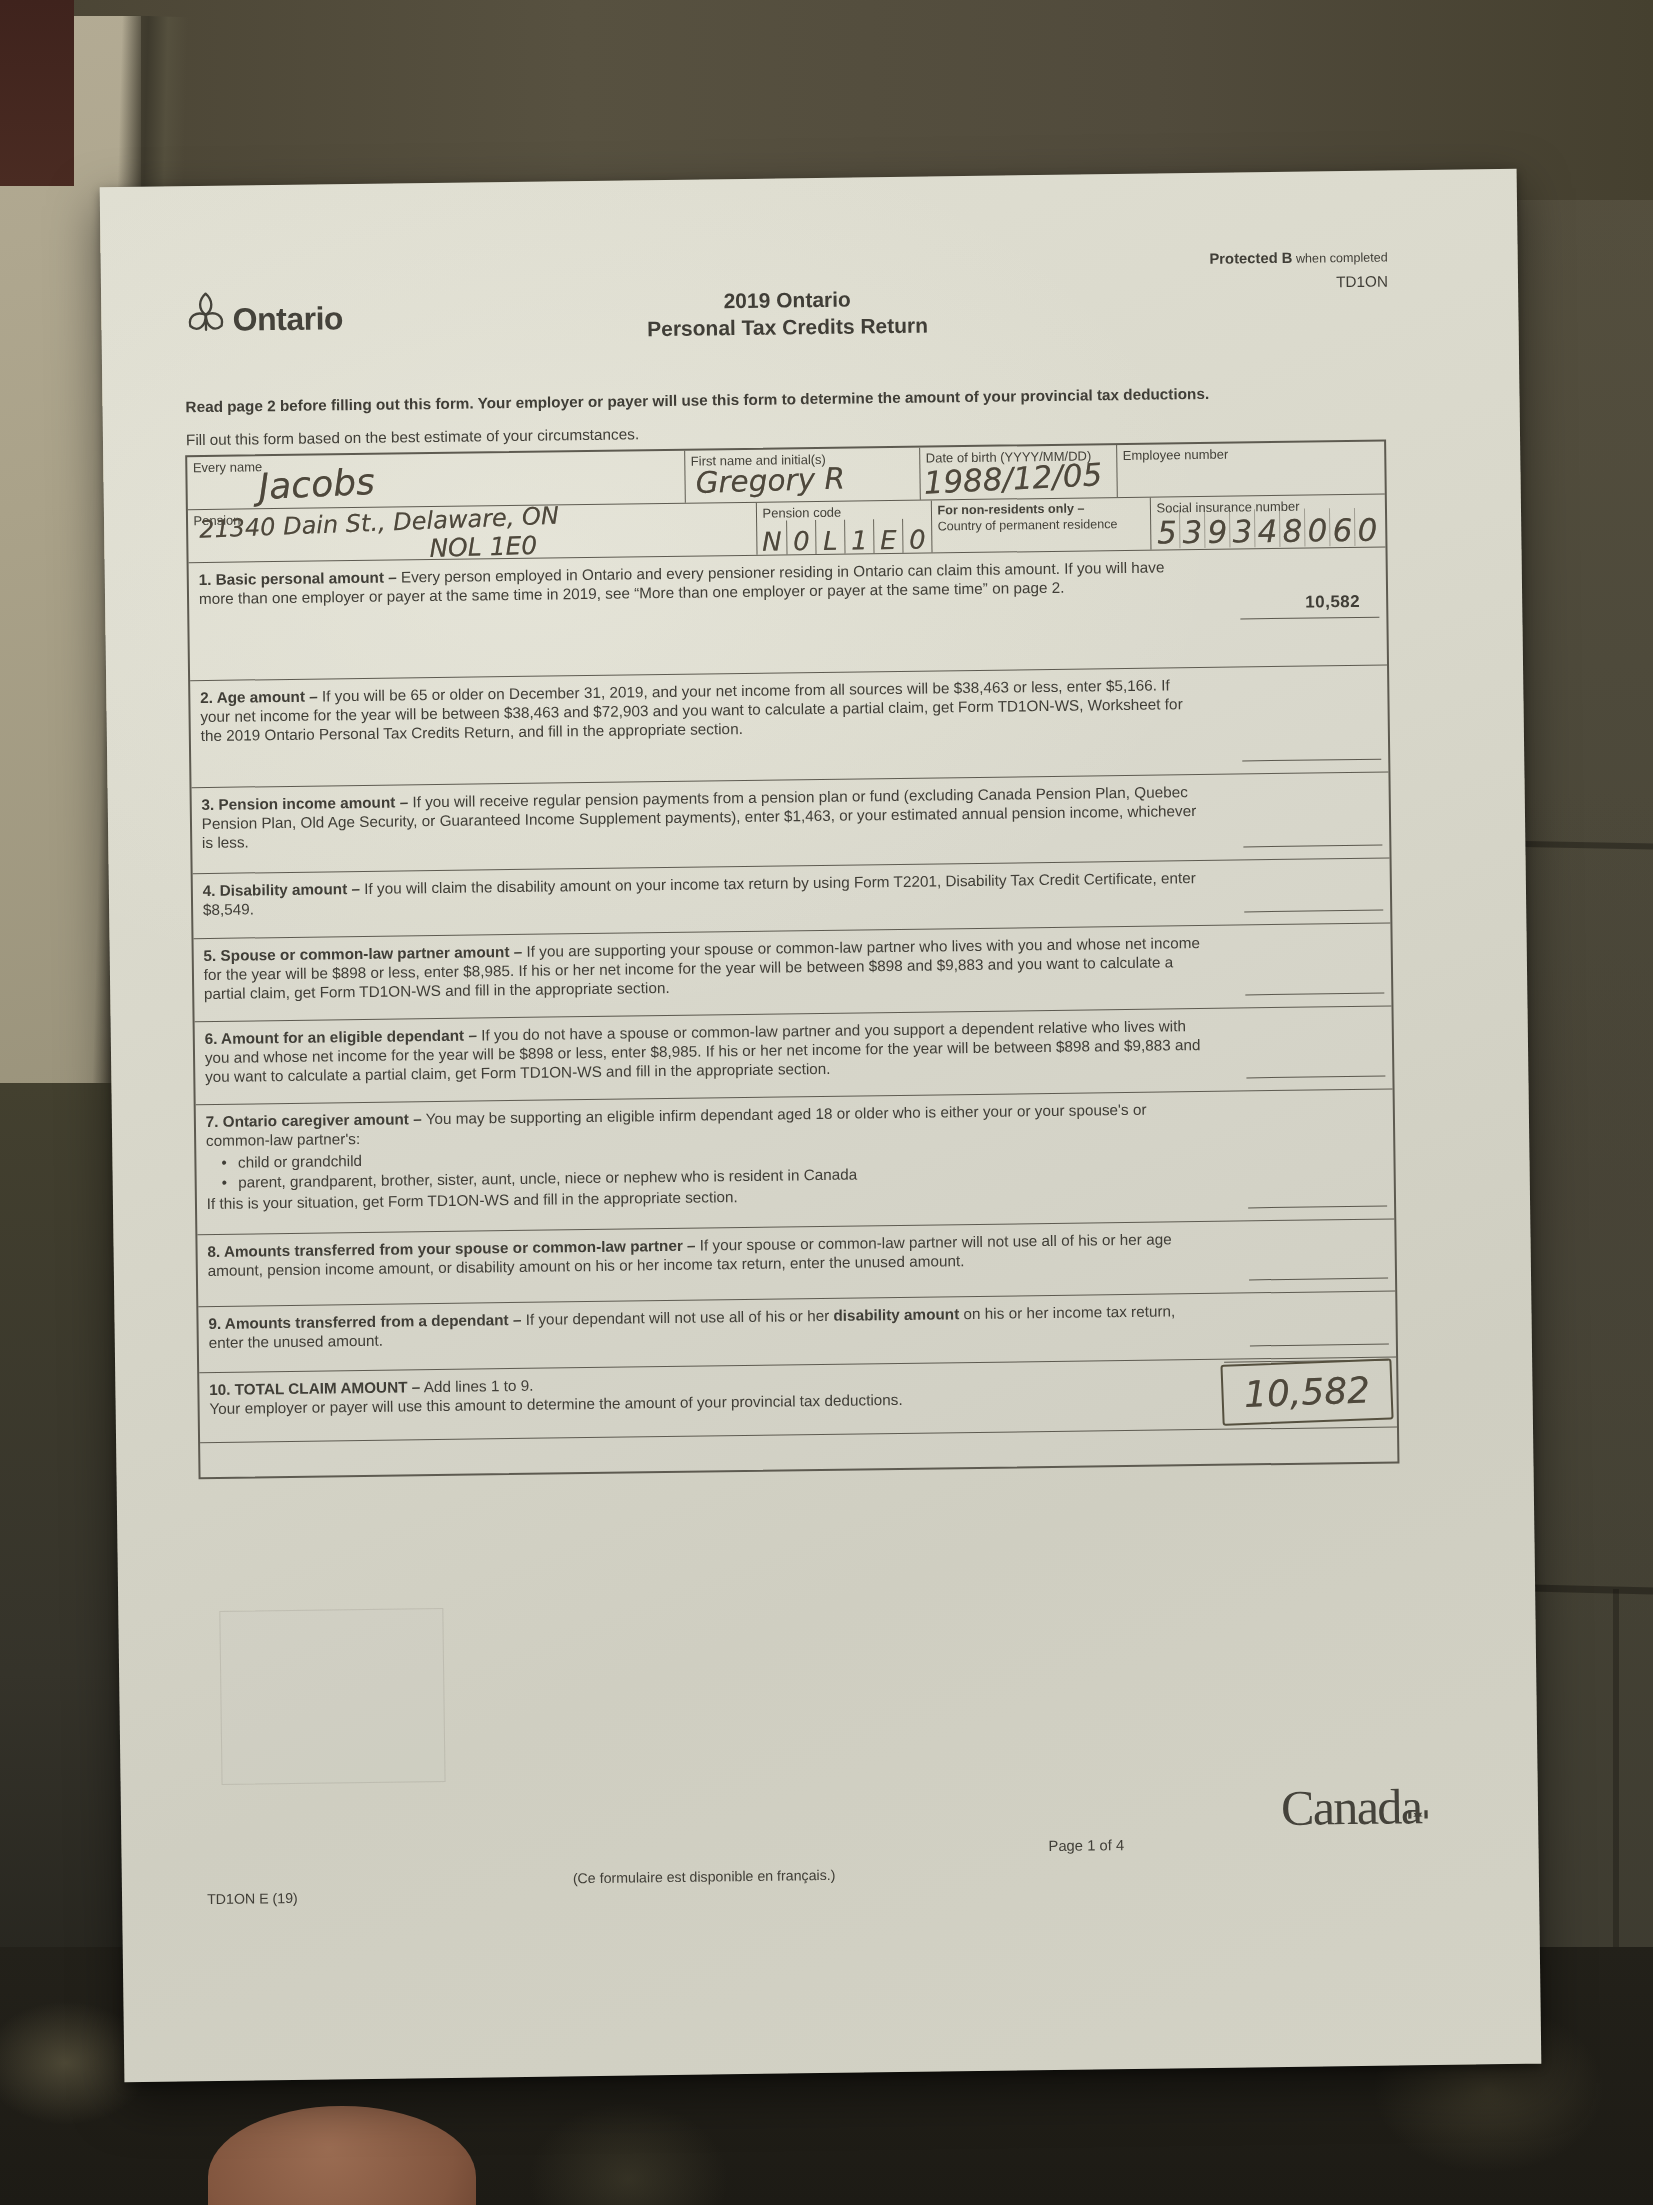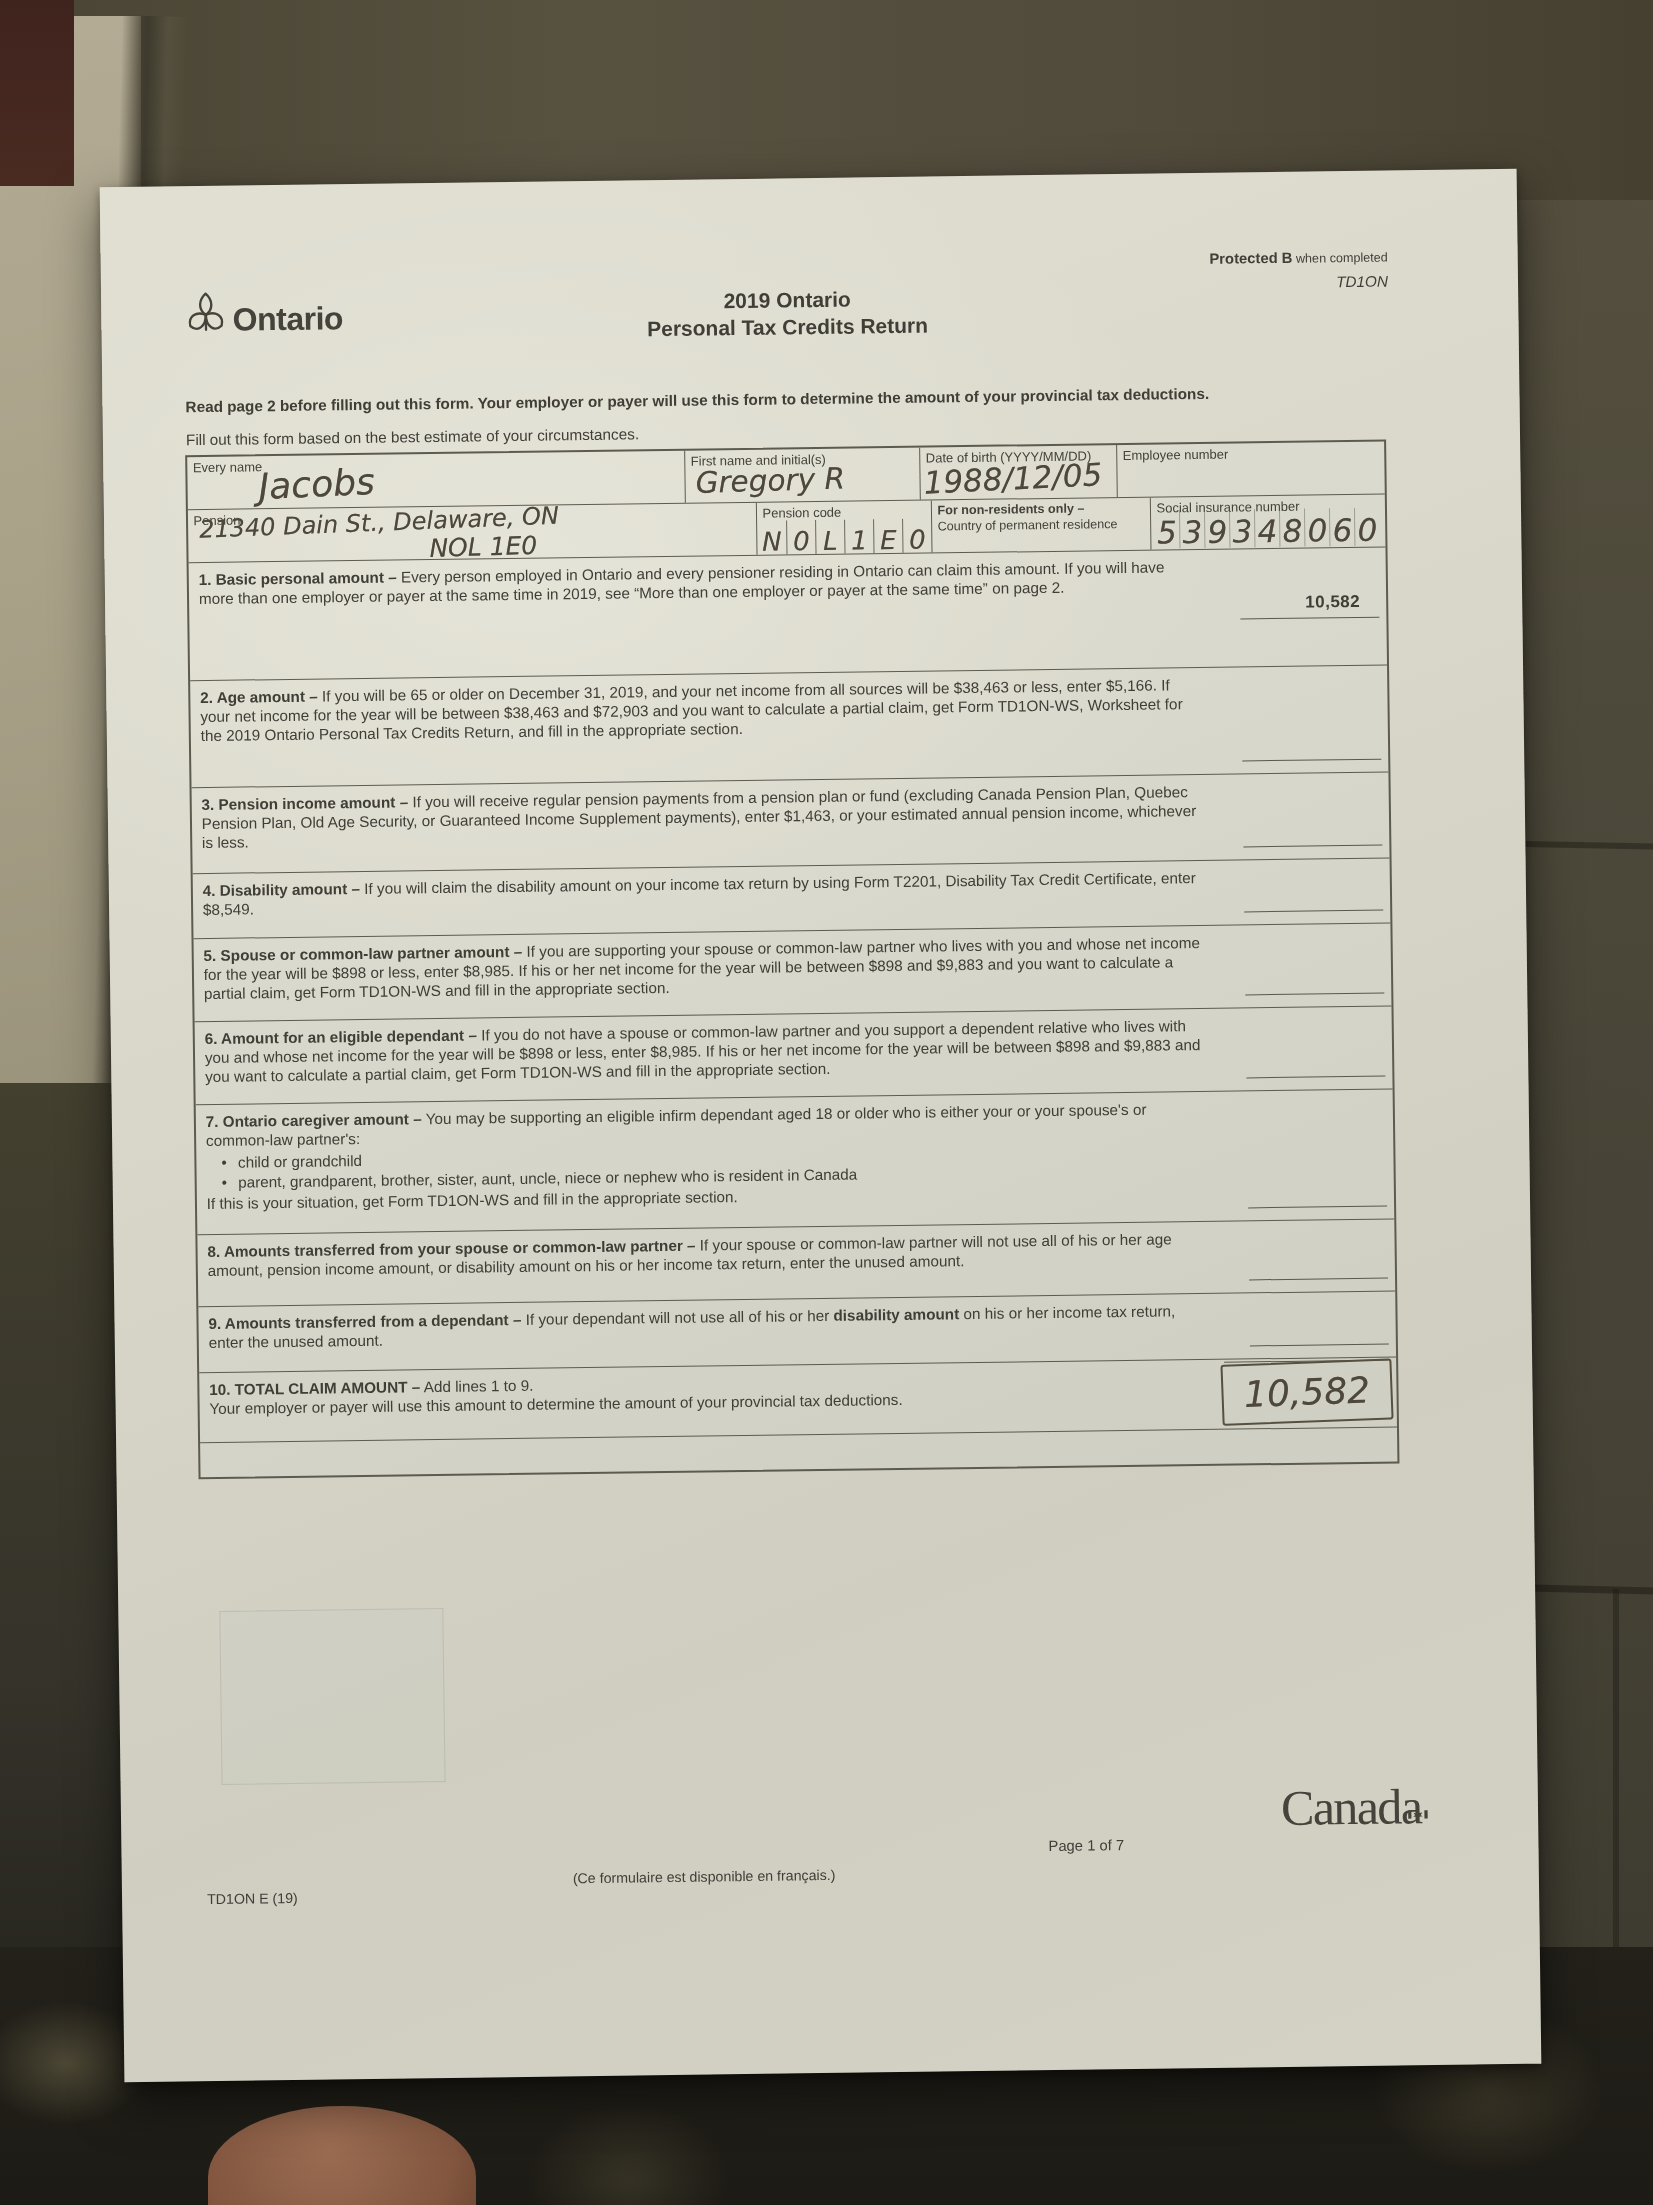--- a/index.html
+++ b/index.html
@@ -42,21 +42,21 @@
     transform:rotate(-0.75deg);transform-origin:50% 50%;
     background:
       radial-gradient(984px 656px at 30% 20%, rgba(238,237,226,.45), rgba(0,0,0,0) 70%),
       linear-gradient(160deg,#e0dfd2 0%,#d9d8cb 35%,#cfcec1 70%,#d3d2c5 100%);
     box-shadow:0 19px 49px rgba(0,0,0,.5), 0 3.3px 9.8px rgba(0,0,0,.35);
     color:#403e37;}
   .b{font-weight:bold;}
 
   .protected{position:absolute;right:130px;top:78px;font-size:14.8px;text-align:right;}
   .protected .small{font-size:12.6px;}
-  .form-code{position:absolute;right:130px;top:102px;font-size:15.3px;font-style:italic;}
+  .form-code{position:absolute;right:130px;top:102px;font-size:15.3px;}
 
   .logo-block{position:absolute;left:81px;top:103px;display:flex;align-items:flex-end;gap:3.3px;}
   .logo-block svg{display:block;}
   .logo-word{font-size:32px;font-weight:600;letter-spacing:-0.5px;color:#45433b;line-height:1;}
 
   .title{position:absolute;left:686px;top:108px;transform:translateX(-50%);text-align:center;
     font-size:21px;font-weight:bold;line-height:27px;white-space:nowrap;}
 
   .intro1{position:absolute;left:83px;top:212px;width:1203px;font-size:15.3px;font-weight:bold;}
   .intro2{position:absolute;left:83px;top:245px;width:1203px;font-size:15.3px;}
@@ -302,21 +302,21 @@
       </div>
     </div>
 
     <div class="empty-strip"></div>
   </div>
 
   <div class="ghost-box"></div>
 
   <div class="foot-version">TD1ON E (19)</div>
   <div class="foot-french">(Ce formulaire est disponible en français.)</div>
-  <div class="foot-page">Page 1 of 7</div>
+  <div class="foot-page">Page 1 of 4</div>
   <div class="canada-wm" style="position:absolute;">
     <span>Canada</span>
     <span class="canada-flag">
       <svg width="19.7" height="13" viewBox="0 0 36 24" fill="#45433b">
         <rect x="0" y="4" width="6" height="15"></rect>
         <rect x="30" y="4" width="6" height="15"></rect>
         <polygon points="18,3 21,9 26,8 23,13 27,15 18,16 9,15 13,13 10,8 15,9"></polygon>
       </svg>
     </span>
   </div>

